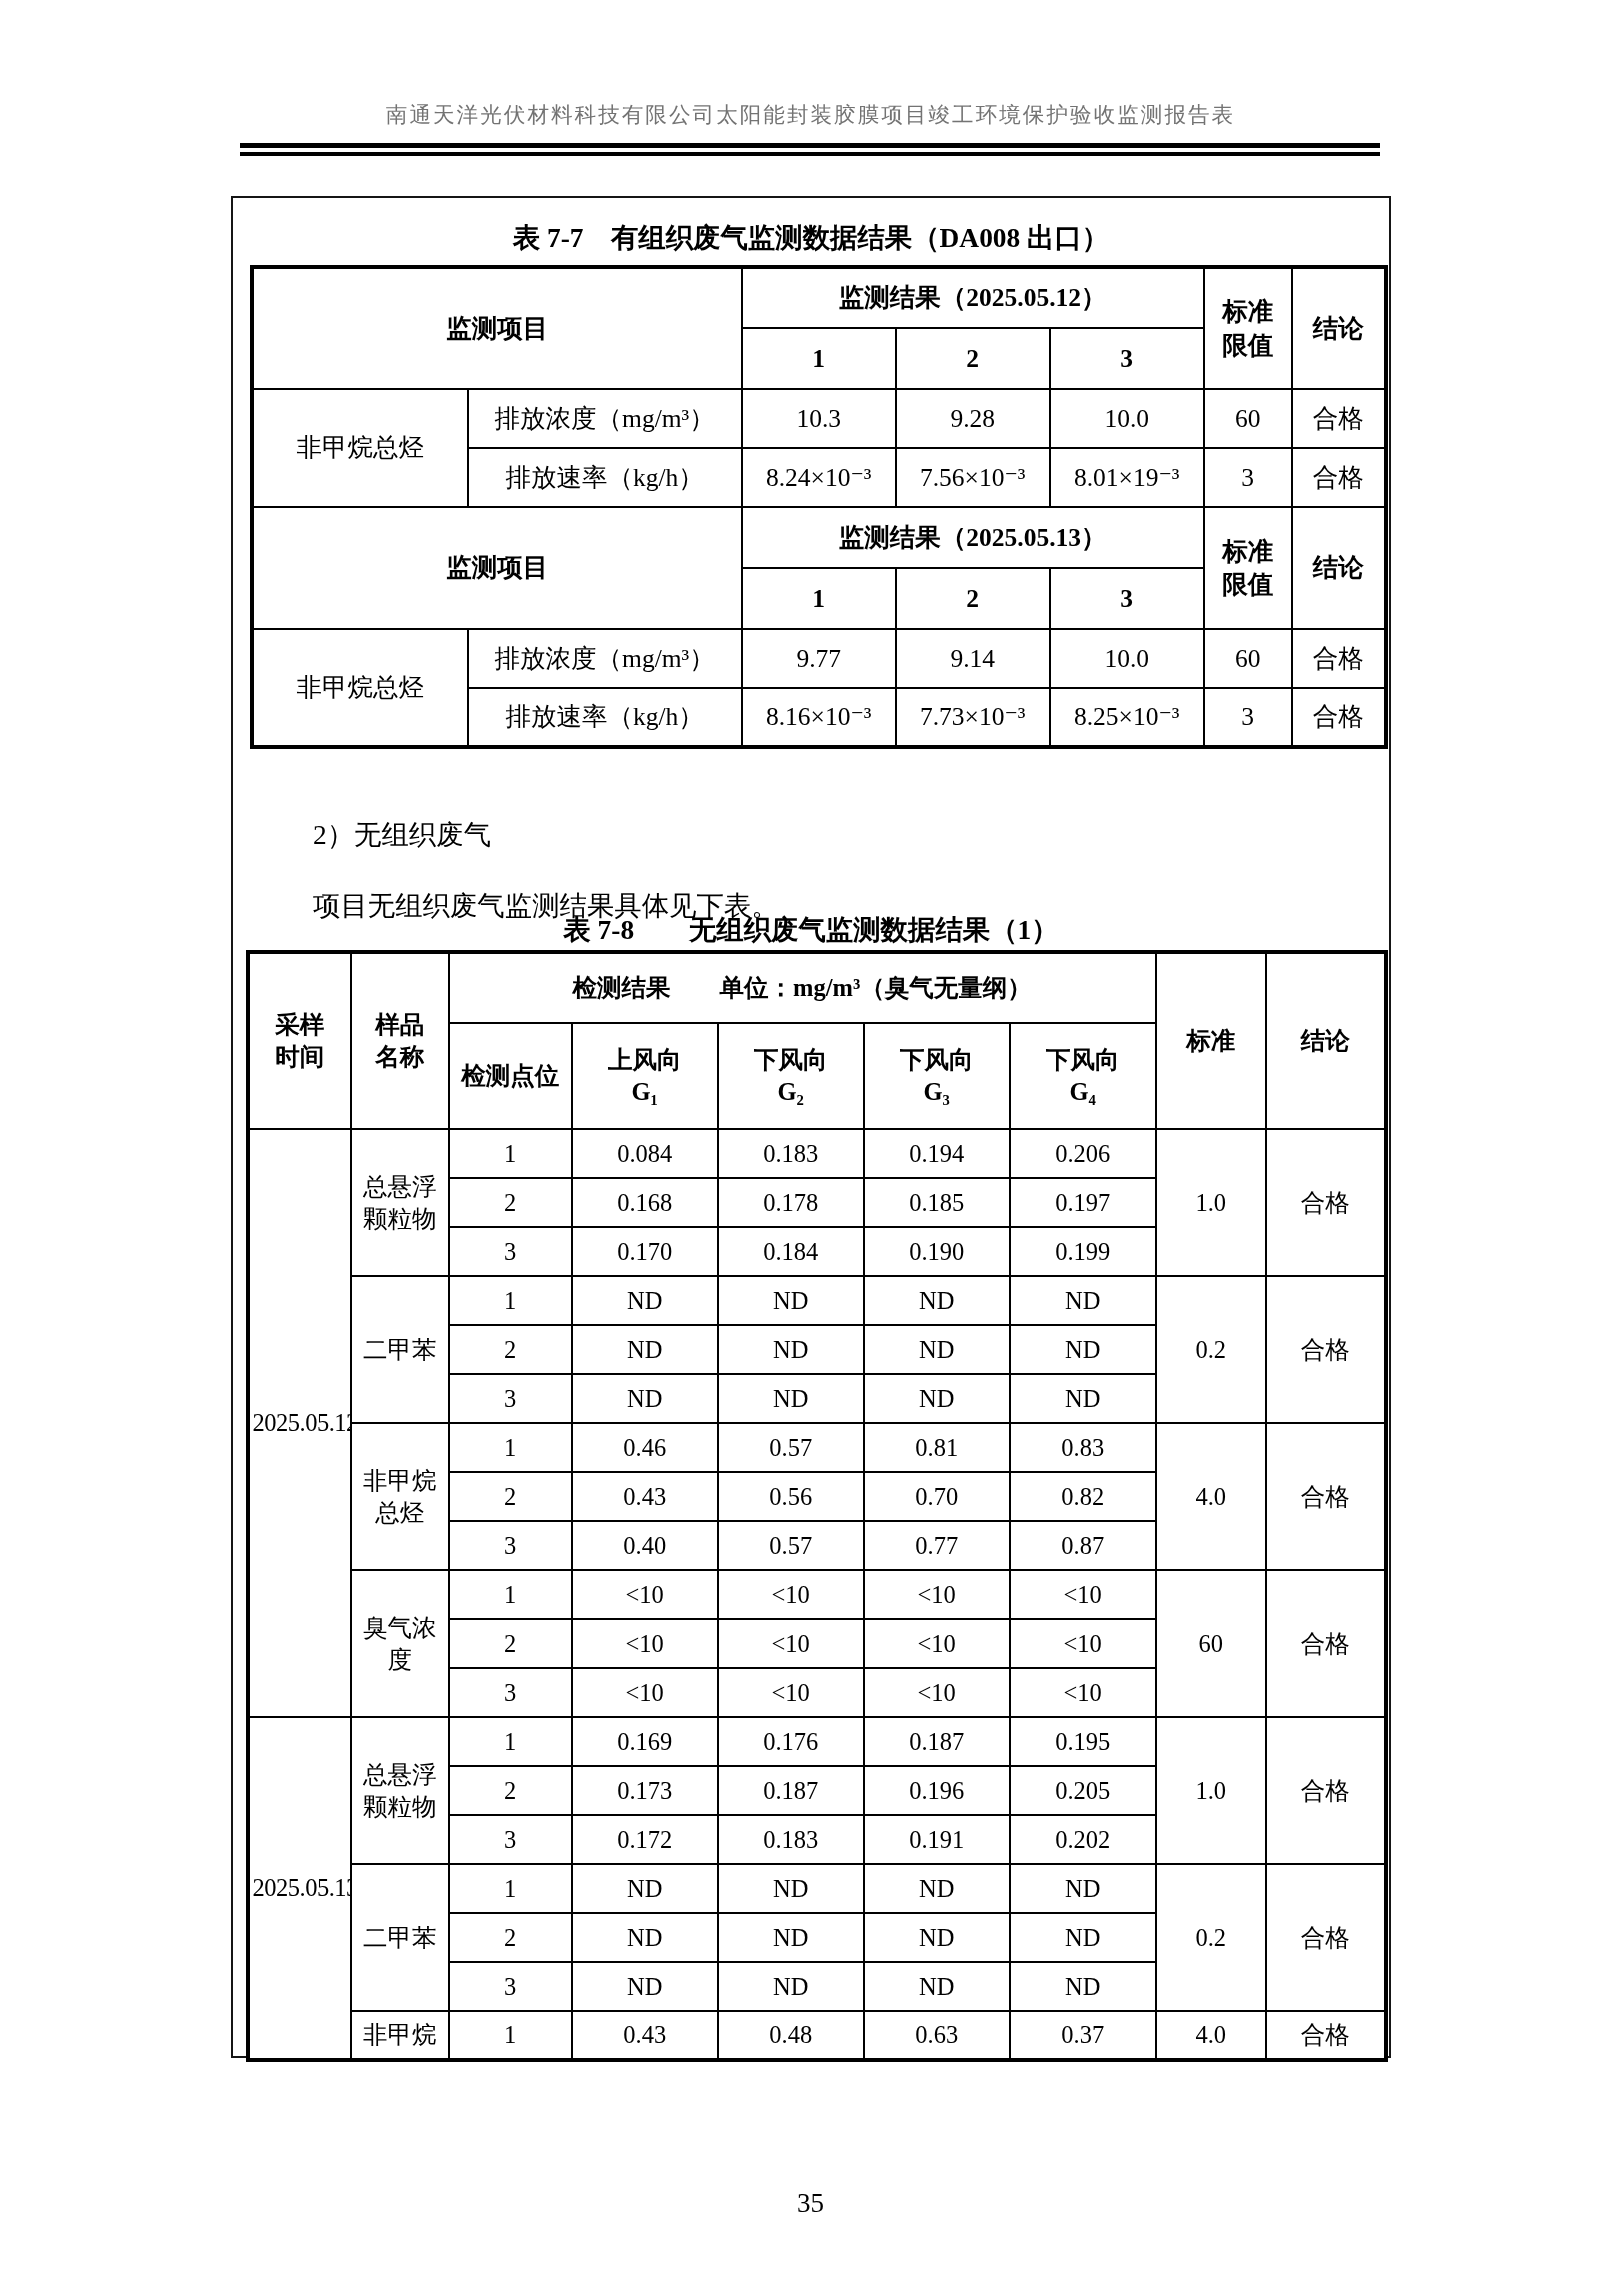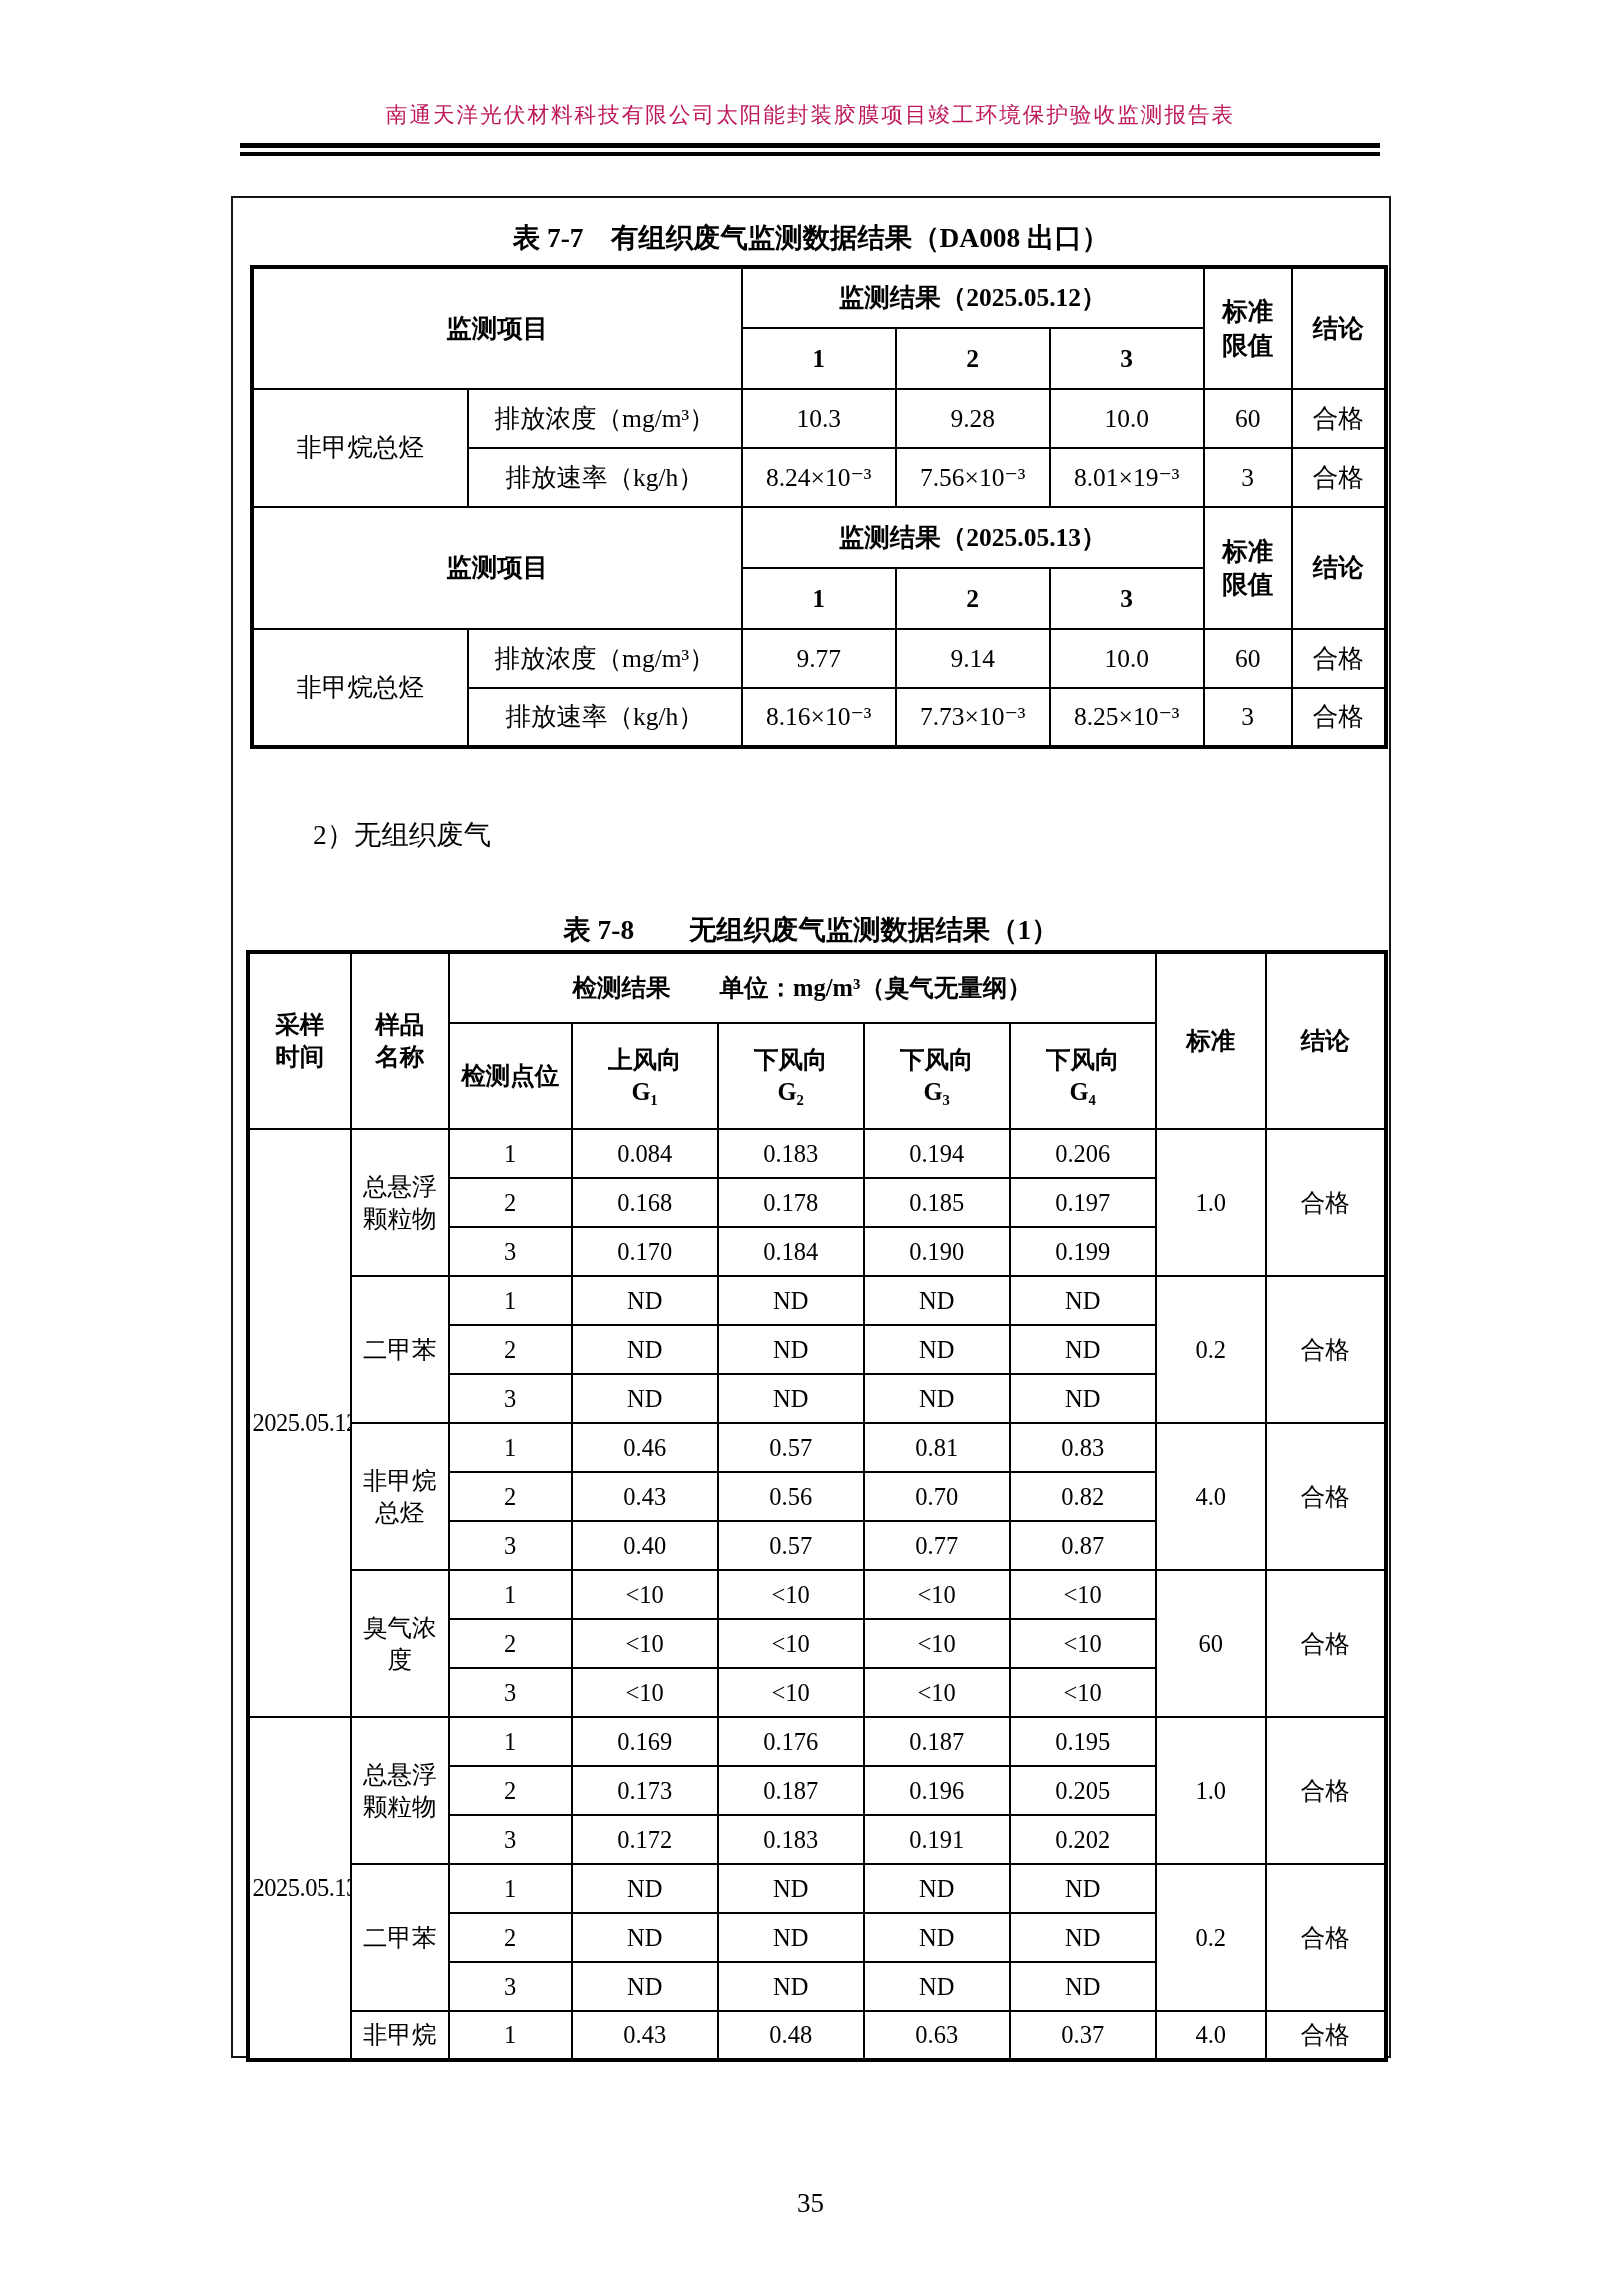--- a/index.html
+++ b/index.html
@@ -2,21 +2,21 @@
 <html><head>
 <meta charset="utf-8">
 <style>
   html,body{margin:0;padding:0;background:#fff;}
   body{
     width:1621px;height:2293px;position:relative;color:#000;
     font-family:"Liberation Serif","DejaVu Serif","DejaVu Sans",serif;
   }
   .doc-header{
     position:absolute;top:100px;left:0;width:100%;text-align:center;
-    font-size:21.6px;letter-spacing:2px;color:#be185d;
+    font-size:21.6px;letter-spacing:2px;color:#737373;
   }
   .header-rule{
     position:absolute;top:143px;left:240px;width:1140px;height:3.9px;
     border-top:5.9px solid #000;border-bottom:4.9px solid #000;
   }
   .content-frame{
     position:absolute;top:196px;left:231px;width:1160px;height:1862px;
     border:2px solid #151515;box-sizing:border-box;background:#fff;
   }
   .tbl-title{
@@ -127,20 +127,21 @@
       <td>8.16×10⁻³</td>
       <td>7.73×10⁻³</td>
       <td>8.25×10⁻³</td>
       <td>3</td>
       <td>合格</td>
     </tr>
   </tbody>
     </table>
 
   <div class="para para1">2）无组织废气</div>
+  <div class="para para2">项目无组织废气监测结果具体见下表。</div>
 
   <div class="tbl-title t78-title">表 7-8　　无组织废气监测数据结果（1）</div>
 
   <table class="t t78">
     <colgroup>
       <col style="width:103px">
         <col style="width:98px">
         <col style="width:123px">
         <col style="width:146px">
         <col style="width:146px">

